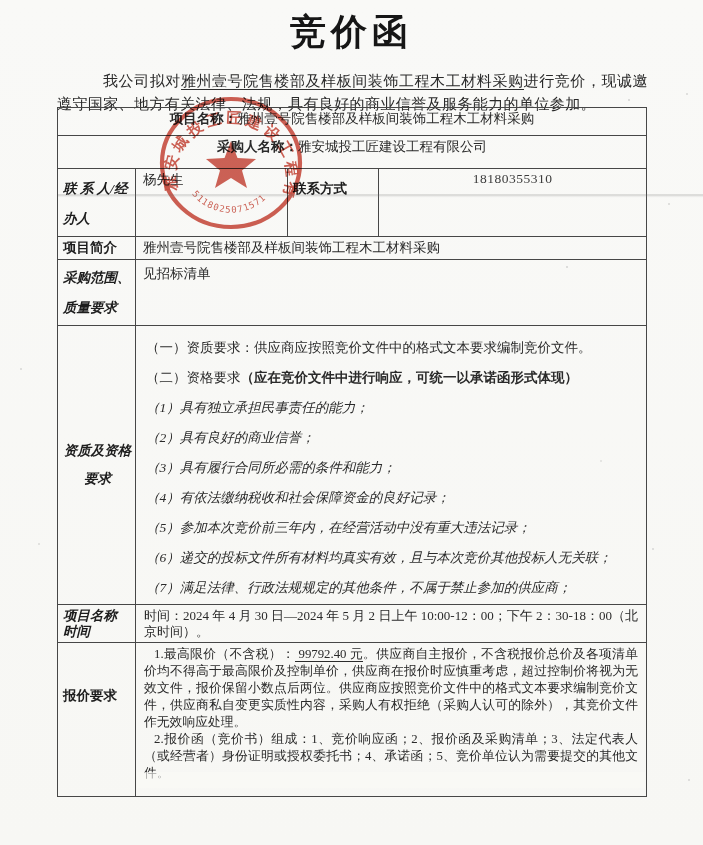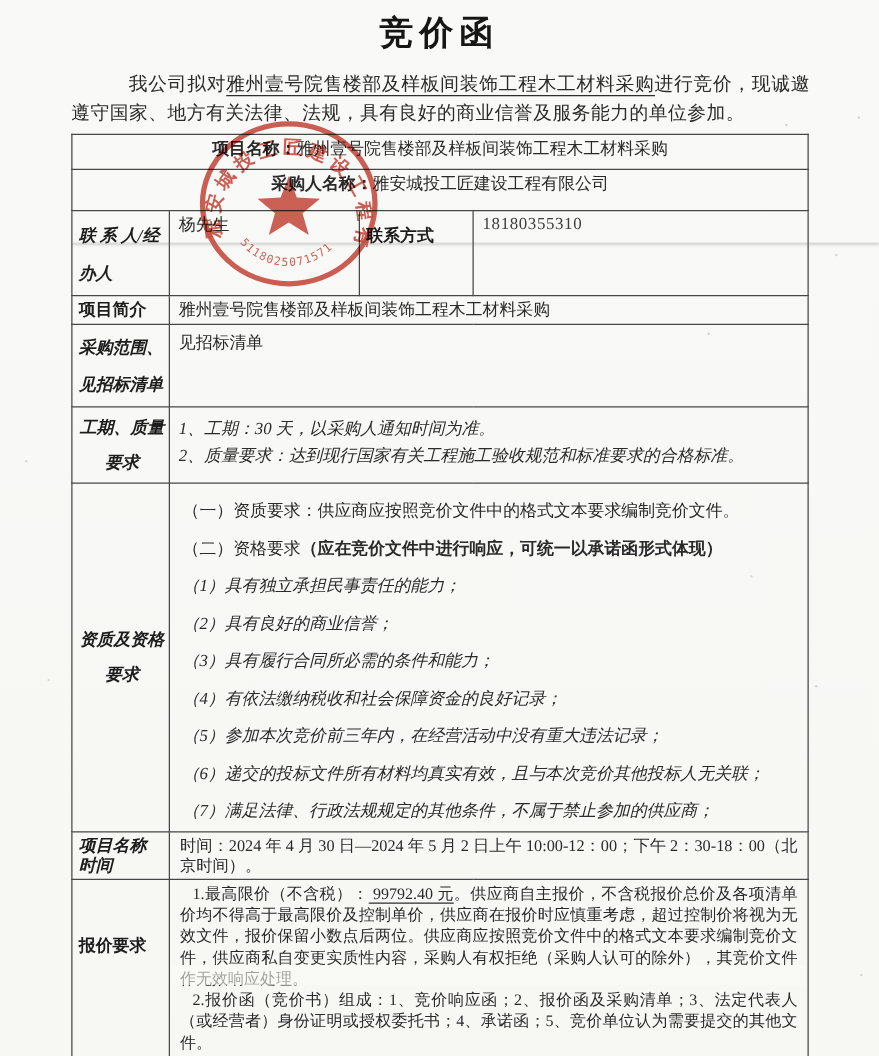--- a/index.html
+++ b/index.html
@@ -7,21 +7,21 @@
     width:703px;height:845px;
     background:#f7f7f5;
     font-family:"Liberation Serif","DejaVu Serif",serif;
     color:#262626;
     position:relative;
     overflow:hidden;
   }
   .page{position:absolute;inset:0;background:linear-gradient(180deg,#f9f9f7 0%,#f7f7f4 100%);}
   .doc-title{
     text-align:center;
-    font-size:27px;font-weight:700;letter-spacing:5px;
+    font-size:36px;font-weight:700;letter-spacing:5px;
     color:#161616;
     padding-top:8px;margin:0;
   }
   .intro{
     margin:13px 55px 0 57px;
     font-size:15px;line-height:23px;
     text-align:justify;color:#2a2a2a;
     text-indent:46px;letter-spacing:.4px;
   }
   .u{border-bottom:1px solid #2e2e2e;}
@@ -51,21 +51,21 @@
   .r7 .lab{text-align:center;line-height:28px;vertical-align:middle;}
   .r7 .val{padding:7px 8px 0 10px;}
   .r7 .val > div{line-height:30px;}
   .r8 .lab{line-height:16px;padding-top:3px !important;}
   .r8 .val{font-size:13px;line-height:16px;padding:3px 8px 0 8px;text-align:justify;}
   .r9 .lab{padding-top:44px !important;}
   .r9 .val{font-size:12.8px;line-height:17px;padding:3px 8px 0 8px;text-align:justify;}
   .r9 p{margin:0;text-indent:10px;}
   .b{font-weight:700;}
   .price{border-bottom:1px solid #2c2c2c;white-space:pre;}
-  .phone{color:#3c3c3c;letter-spacing:.5px;}
+  .phone{color:#3c3c3c;letter-spacing:.5px;text-align:center;}
   
   .seal{
     position:absolute;left:152px;top:89px;width:158px;height:150px;
     mix-blend-mode:multiply;opacity:.88;pointer-events:none;
   }
   
   .streak{
     position:absolute;left:58px;top:194px;width:645px;height:2px;
     background:rgba(110,110,110,.20);
     box-shadow:0 1px 1px rgba(140,140,140,.12);
@@ -121,28 +121,22 @@
       <td>杨先生</td>
       <td class="lab">联系方式</td>
       <td class="phone">18180355310</td>
     </tr>
     <tr class="r4">
       <td class="lab">项目简介</td>
       <td colspan="3">雅州壹号院售楼部及样板间装饰工程木工材料采购</td>
     </tr>
     <tr class="r5">
       <td class="lab ml">采购范围、
-见招标清单</td>
+质量要求</td>
       <td colspan="3" class="val">见招标清单</td>
-    </tr>
-    <tr class="r6">
-      <td class="lab ml">工期、质量
-要求</td>
-      <td colspan="3" class="val ml">1、工期：30 天，以采购人通知时间为准。
-2、质量要求：达到现行国家有关工程施工验收规范和标准要求的合格标准。</td>
     </tr>
     <tr class="r7">
       <td class="lab ml">资质及资格
 要求</td>
       <td colspan="3" class="val">
         <div>（一）资质要求：供应商应按照竞价文件中的格式文本要求编制竞价文件。</div>
         <div><span>（二）资格要求</span><span class="b">（应在竞价文件中进行响应，可统一以承诺函形式体现）</span></div>
         <div class="ml">（1）具有独立承担民事责任的能力；
 （2）具有良好的商业信誉；
 （3）具有履行合同所必需的条件和能力；

